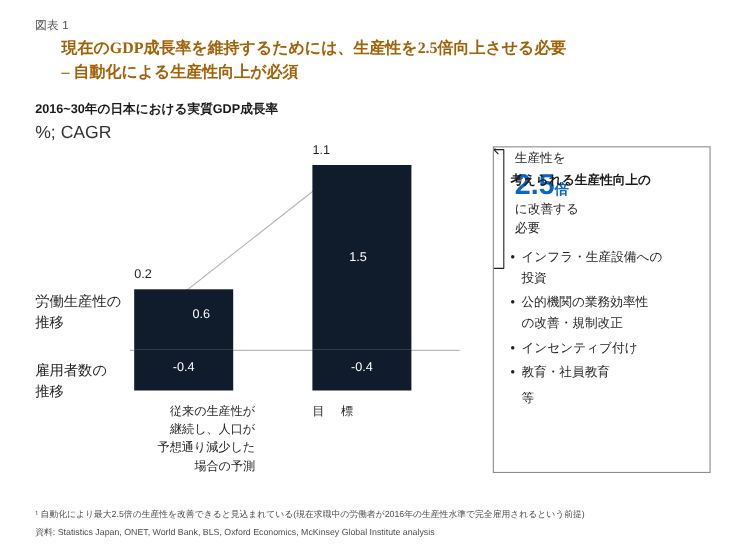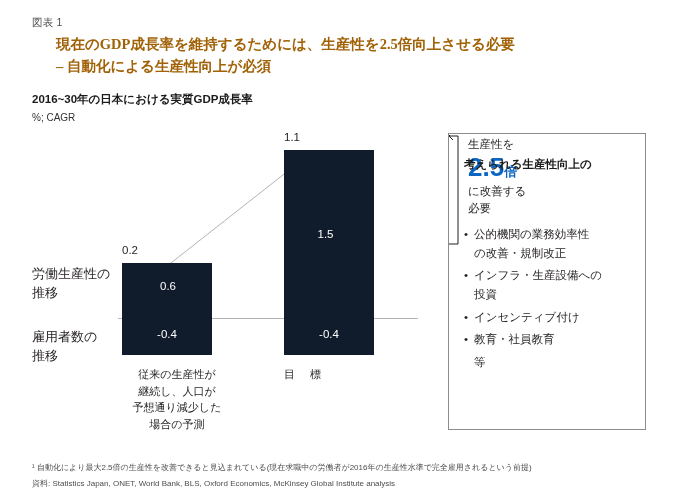--- a/index.html
+++ b/index.html
@@ -52,21 +52,21 @@
     left: 32px;
     top: 92px;
     font-size: 11.5px;
     font-weight: bold;
     color: #1a1a1a;
   }
   .chart-subtitle {
     position: absolute;
     left: 32px;
     top: 112px;
-    font-size: 10px;
+    font-size: 16px;
     color: #333333;
   }
 
   
   .plot {
     position: absolute;
     left: 32px;
     top: 128px;
     width: 400px;
     height: 250px;
@@ -124,21 +124,21 @@
   .cat-label {
     position: absolute;
     font-size: 11px;
     line-height: 1.5;
     color: #231f20;
   }
   .cat1 {
     left: 90px;
     top: 238px;
     width: 110px;
-    text-align: center;
+    text-align: right;
   }
   .cat2 {
     left: 252px;
     top: 238px;
     width: 80px;
     letter-spacing: 2px;
   }
 
   
   .bracket {
@@ -248,21 +248,21 @@
 
   <div class="plot">
 
     <div class="axis-line axis-zero"></div>
 
     <svg class="connector" viewBox="0 0 140 110" preserveAspectRatio="none">
       <line x1="0" y1="110" x2="140" y2="0" stroke="#b3b3b3" stroke-width="1"></line>
     </svg>
 
     <div class="bar" style="left:90px; top:135px; width:90px; height:55px;"></div>
-    <div class="bar-label" style="left:91px; top:152px; width:90px;">0.6</div>
+    <div class="bar-label" style="left:106px; top:152px; width:90px;">0.6</div>
 
     <div class="bar" style="left:90px; top:190px; width:90px; height:37px;"></div>
     <div class="bar-label" style="left:90px; top:200px; width:90px;">-0.4</div>
 
     <div class="value-top" style="left:90px; top:116px; width:90px;">0.2</div>
 
     <div class="bar" style="left:252px; top:22px; width:90px; height:168px;"></div>
     <div class="bar-label" style="left:252px; top:100px; width:83px;">1.5</div>
 
     <div class="bar" style="left:252px; top:190px; width:90px; height:37px;"></div>
@@ -301,26 +301,26 @@
     <div>に改善する</div>
     <div>必要</div>
   </div>
 
   <div class="box"></div>
   <div class="box-title">
     <div>考えられる生産性向上の</div>
   </div>
   <div class="box-list">
     <div class="li">
+      <span>インフラ・生産設備への</span><br>
+      <span>投資</span>
+    </div>
+    <div class="li">
       <span>公的機関の業務効率性</span><br>
       <span>の改善・規制改正</span>
-    </div>
-    <div class="li">
-      <span>インフラ・生産設備への</span><br>
-      <span>投資</span>
     </div>
     <div class="li"><span>インセンティブ付け</span></div>
     <div class="li"><span>教育・社員教育</span></div>
     <div class="li plain"><span>等</span></div>
   </div>
 
   <div class="footnote fn1">¹ 自動化により最大2.5倍の生産性を改善できると見込まれている(現在求職中の労働者が2016年の生産性水準で完全雇用されるという前提)</div>
   <div class="footnote fn2">資料: Statistics Japan, ONET, World Bank, BLS, Oxford Economics, McKinsey Global Institute analysis</div>
 
 </div>

